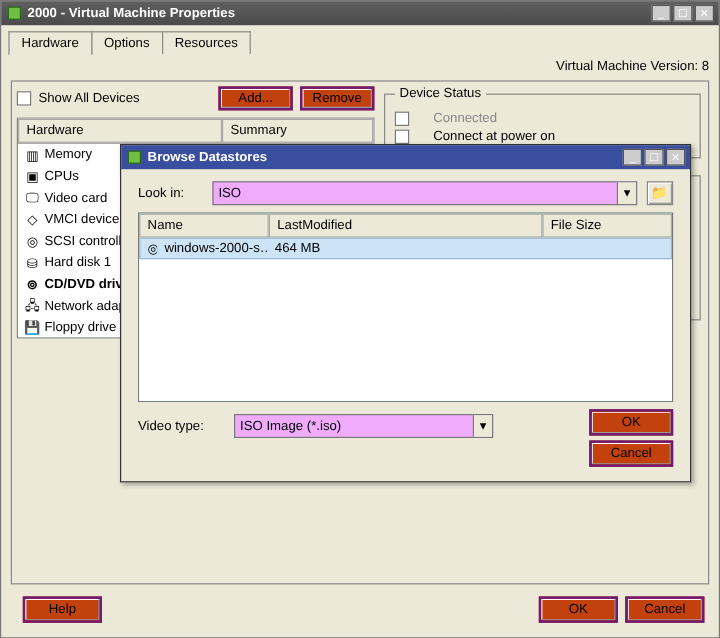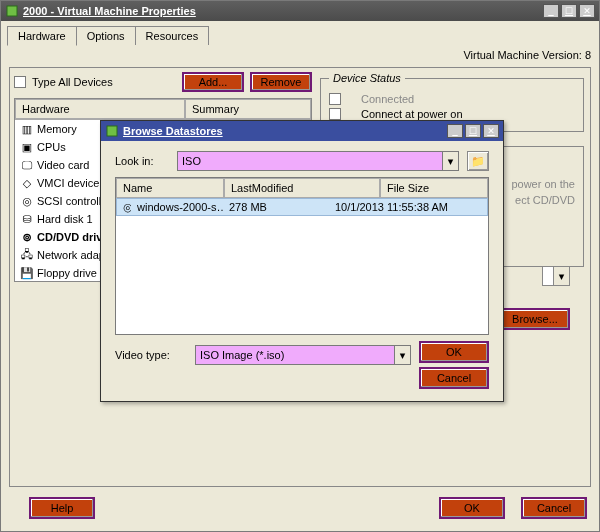--- a/index.html
+++ b/index.html
@@ -1,18 +1,18 @@
 <!DOCTYPE html>
 <html><head>
 <meta charset="utf-8">
 <style>
   * { box-sizing: border-box; font-family: Tahoma, Arial, sans-serif; font-size: 11px; }
   body { margin: 0; background: #fff; width: 600px; height: 532px; position: relative; overflow: hidden; }
   .main-window { position: absolute; top: 0; left: 0; width: 600px; height: 532px; background: #ece9d8; border: 1px solid #7a7a7a; }
-  .titlebar { height: 20px; background: linear-gradient(#5f5f5f,#4b4b4b); color: #fff; display: flex; align-items: center; padding: 0 4px; text-decoration: underline; }
+  .titlebar { height: 20px; background: linear-gradient(#5f5f5f,#4b4b4b); color: #fff; display: flex; align-items: center; padding: 0 4px; }
   .titlebar .icon { width: 14px; height: 14px; margin-right: 4px; display: inline-flex; align-items: center; justify-content: center; }
   .titlebar .title { flex: 1; font-weight: bold; }
   .winbtns { display: flex; gap: 2px; }
   .winbtn { width: 16px; height: 14px; background: #ccc; border: 1px solid #555; font-size: 9px; line-height: 12px; text-align: center; cursor: default; }
   .content { position: absolute; top: 22px; left: 2px; right: 2px; bottom: 2px; background: #ece9d8; }
   .tabrow { height: 22px; display: flex; align-items: flex-end; padding-left: 4px; }
   .tab { padding: 3px 10px; background: #ece9d8; border: 1px solid #888; border-bottom: none; margin-right: -1px; position: relative; }
   .tab.active { background: #ece9d8; z-index: 3; border-bottom: 1px solid #ece9d8; margin-bottom: -1px; font-weight: normal; }
   .version { position: absolute; right: 6px; top: 26px; }
   .panel { position: absolute; top: 44px; left: 6px; right: 6px; height: 420px; border: 1px solid #888; background: #ece9d8; }
@@ -25,28 +25,28 @@
   .hl-header .col.name { width: 170px; }
   .hl-header .col.sum { flex: 1; }
   .hl-body { background: #fff; height: 162px; border-top: 1px solid #aaa; }
   .hl-row { display: flex; align-items: center; height: 18px; padding-left: 4px; }
   .hl-row .ricon { width: 16px; text-align: center; }
   .hl-row .rname { width: 152px; padding-left: 2px; overflow: hidden; white-space: nowrap; }
   .hl-row .rsum { flex: 1; padding-left: 6px; white-space: nowrap; overflow: hidden; }
   .hl-row.selected .rname, .hl-row.selected { font-weight: bold; }
   .right { position: absolute; top: 4px; left: 310px; right: 6px; }
   fieldset { border: 1px solid #888; margin: 0 0 8px 0; padding: 6px 8px 8px 8px; }
-  legend { padding: 0 4px; font-style: italic; }
+  legend { padding: 0 4px; }
   .chk { display: flex; align-items: center; gap: 20px; margin: 3px 0; }
   .gray { color: #888; }
   .bottombar { position: absolute; bottom: 10px; left: 10px; right: 10px; display: flex; align-items: center; }
   .bottombar .spacer { flex: 1; }
-  .btn.wide { min-width: 66px; padding: 3px 0; margin-left: 16px; }
+  .btn.wide { min-width: 66px; padding: 3px 0; margin-left: 6px; }
   
-  .modal { position: absolute; top: 120px; left: 100px; width: 404px; height: 282px; background: #ece9d8; border: 1px solid #333; box-shadow: 2px 2px 4px rgba(0,0,0,.3); z-index: 100; }
+  .modal { position: absolute; top: 120px; left: 100px; width: 476px; height: 282px; background: #ece9d8; border: 1px solid #333; box-shadow: 2px 2px 4px rgba(0,0,0,.3); z-index: 100; }
   .modal .titlebar { background: linear-gradient(#394eaa,#283a8a); background: #3a4e9f; }
   .modal .mcontent { position: absolute; top: 22px; left: 4px; right: 4px; bottom: 4px; background: #ece9d8; }
   .lookrow { display: flex; align-items: center; padding: 8px 10px 6px 10px; gap: 8px; }
   .select { flex: 1; height: 20px; border: 1px solid #7a7a7a; background: #f0abfc; display: flex; align-items: center; padding: 0 4px; position: relative; }
   .select .arrow { position: absolute; right: 0; top: 0; width: 16px; height: 100%; background: #ece9d8; border-left: 1px solid #7a7a7a; text-align: center; line-height: 18px; }
   .folderbtn { width: 22px; height: 20px; border: 1px solid #888; background: #ece9d8; text-align: center; line-height: 18px; box-shadow: inset 1px 1px #fff, inset -1px -1px #999; }
   .filelist { margin: 0 10px; border: 1px solid #7a7a7a; background: #fff; }
   .fl-header { display: flex; background: #14b8a6; }
   .fl-header .col { padding: 3px 6px; border: 1px solid #aaa; background: #ece9d8; }
   .fl-body { height: 136px; background: #fff; }
@@ -85,21 +85,21 @@
       <div class="tab">Options</div>
       <div class="tab">Resources</div>
     </div>
     <div class="version">Virtual Machine Version: 8</div>
 
     <div class="panel">
 
       <div class="left">
         <div class="showrow">
           <span class="cb"></span>
-          <span style="flex:1">Type All Devices</span>
+          <span style="flex:1">Show All Devices</span>
           <div class="btn" style="min-width:62px">Add...</div>
           <div class="btn" style="min-width:62px">Remove</div>
         </div>
         <div class="hardware-list">
           <div class="hl-header">
             <div class="col name">Hardware</div>
             <div class="col sum">Summary</div>
           </div>
           <div class="hl-body">
             <div class="hl-row">
@@ -220,22 +220,21 @@
     <div class="filelist">
       <div class="fl-header">
         <div class="col" style="width:108px">Name</div>
         <div class="col" style="flex:1">LastModified</div>
         <div class="col" style="width:108px">File Size</div>
       </div>
       <div class="fl-body">
         <div class="fl-row">
           <span class="c" style="width:14px">◎</span>
           <span class="c" style="width:92px">windows-2000-s…</span>
-          <span class="c" style="width:106px">278 MB</span>
-          <span class="c" style="flex:1">10/1/2013 11:55:38 AM</span>
+          <span class="c" style="width:106px">464 MB</span>
         </div>
       </div>
     </div>
 
     <div class="filetyperow">
       <span style="width:72px">Video type:</span>
       <div class="select" style="max-width:216px">
         <span>ISO Image (*.iso)</span>
         <div class="arrow">▾</div>
       </div>

